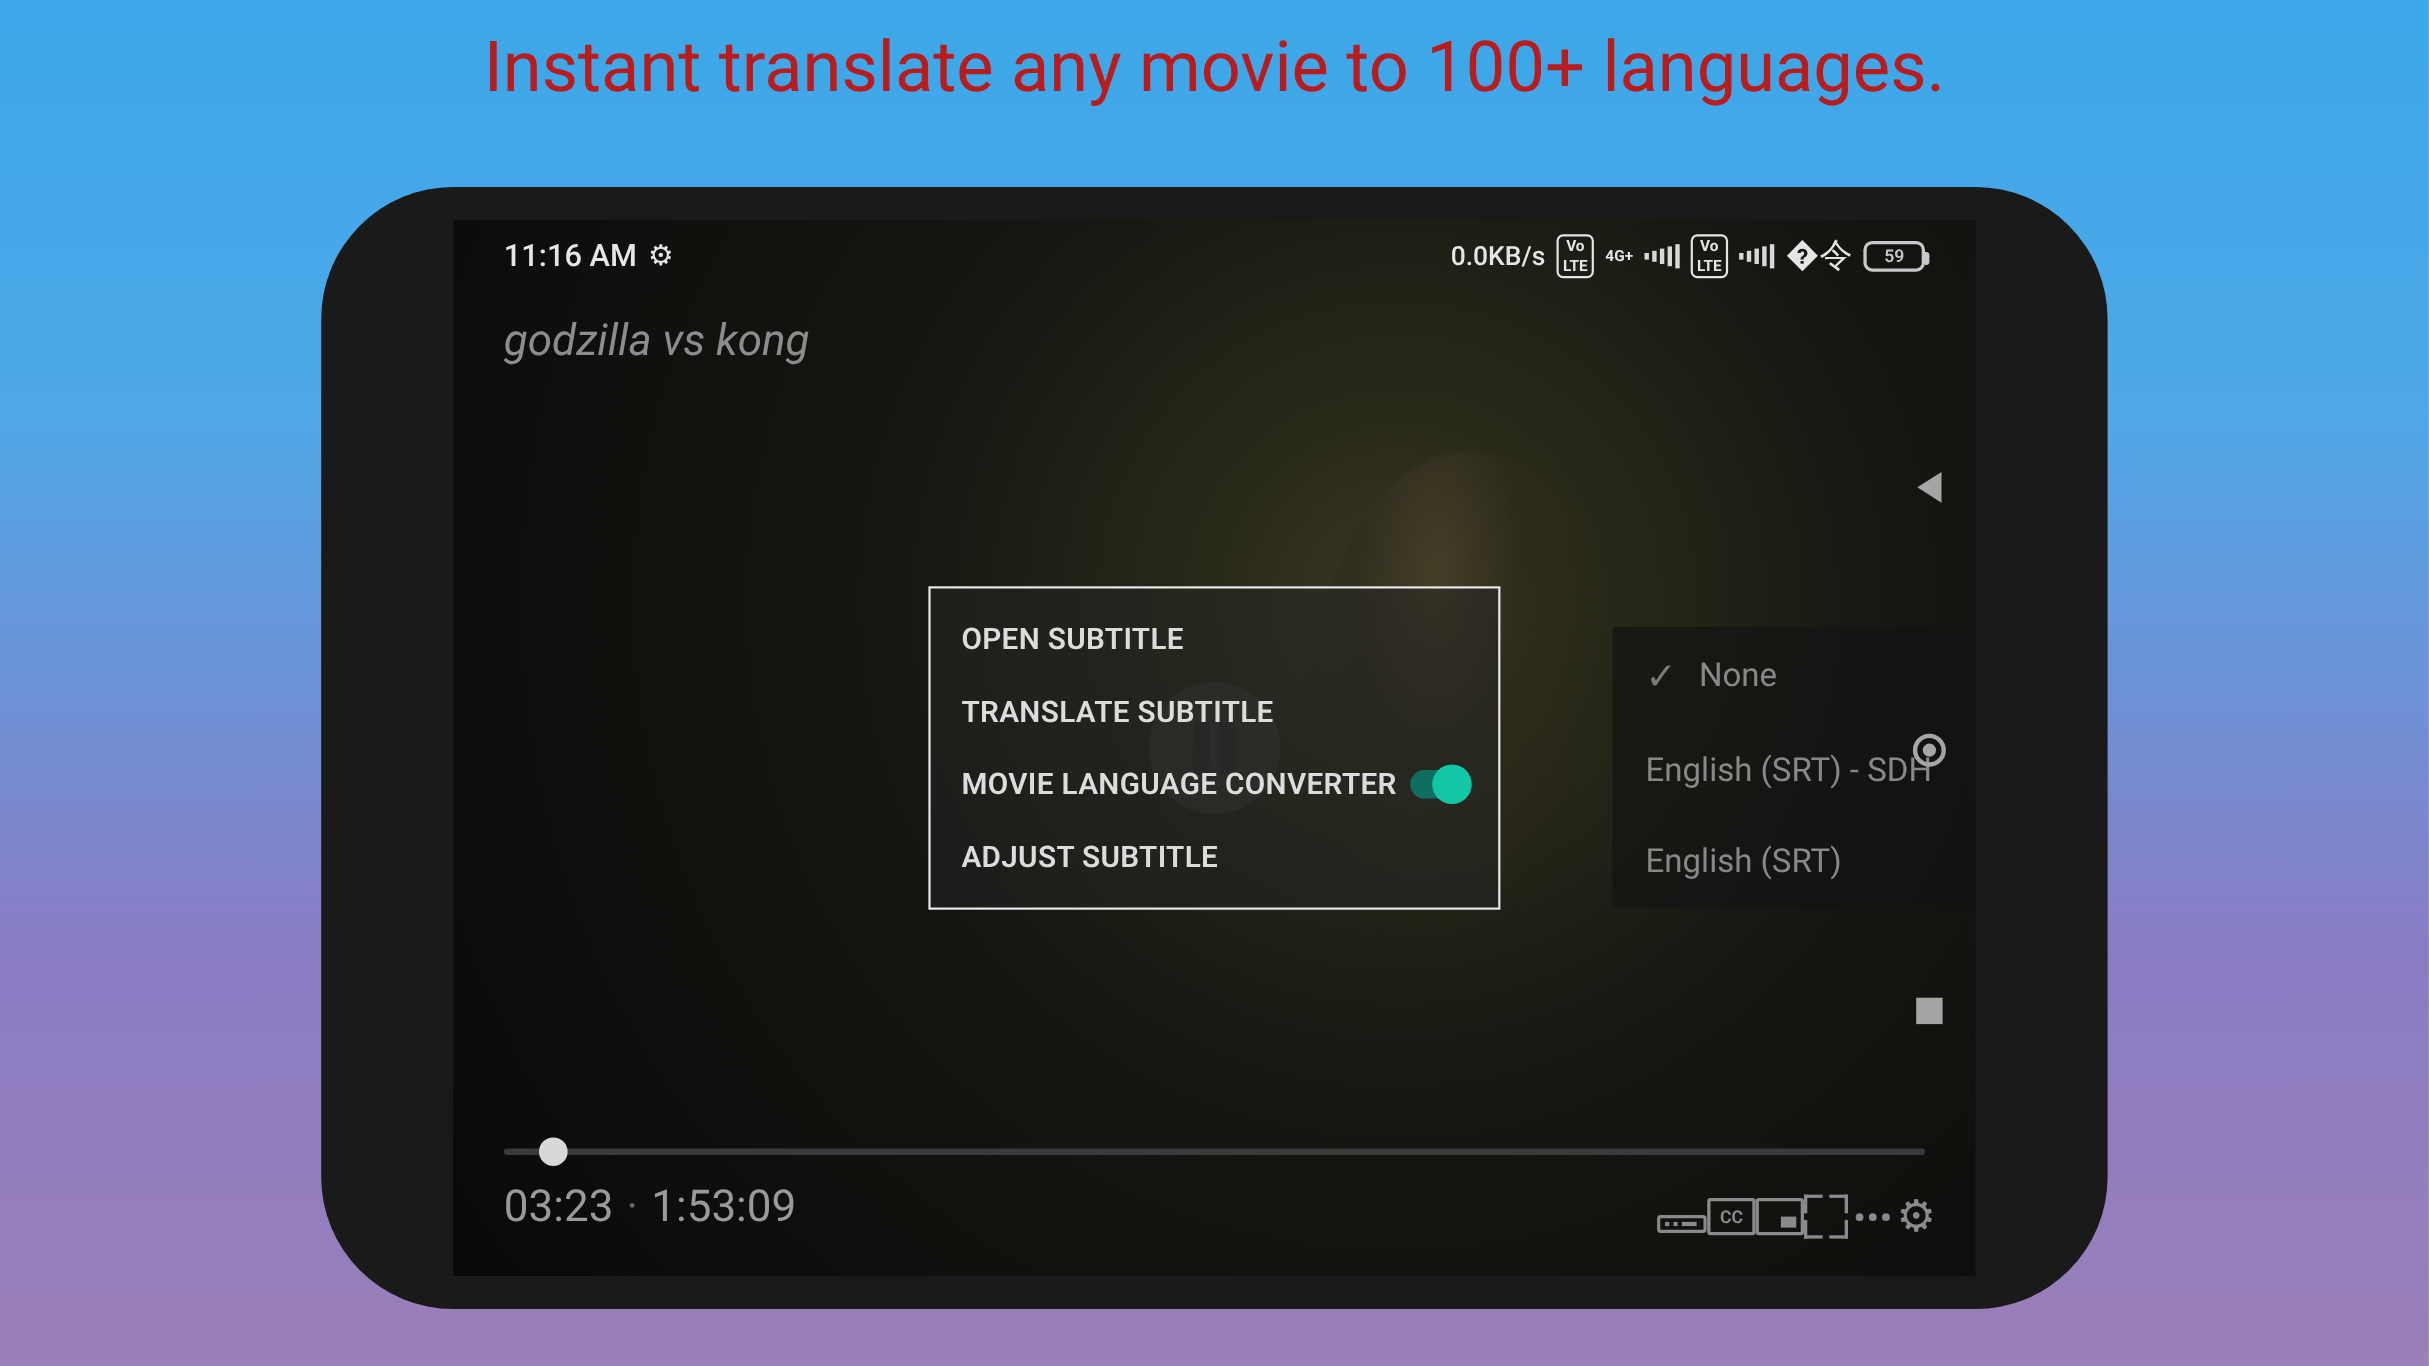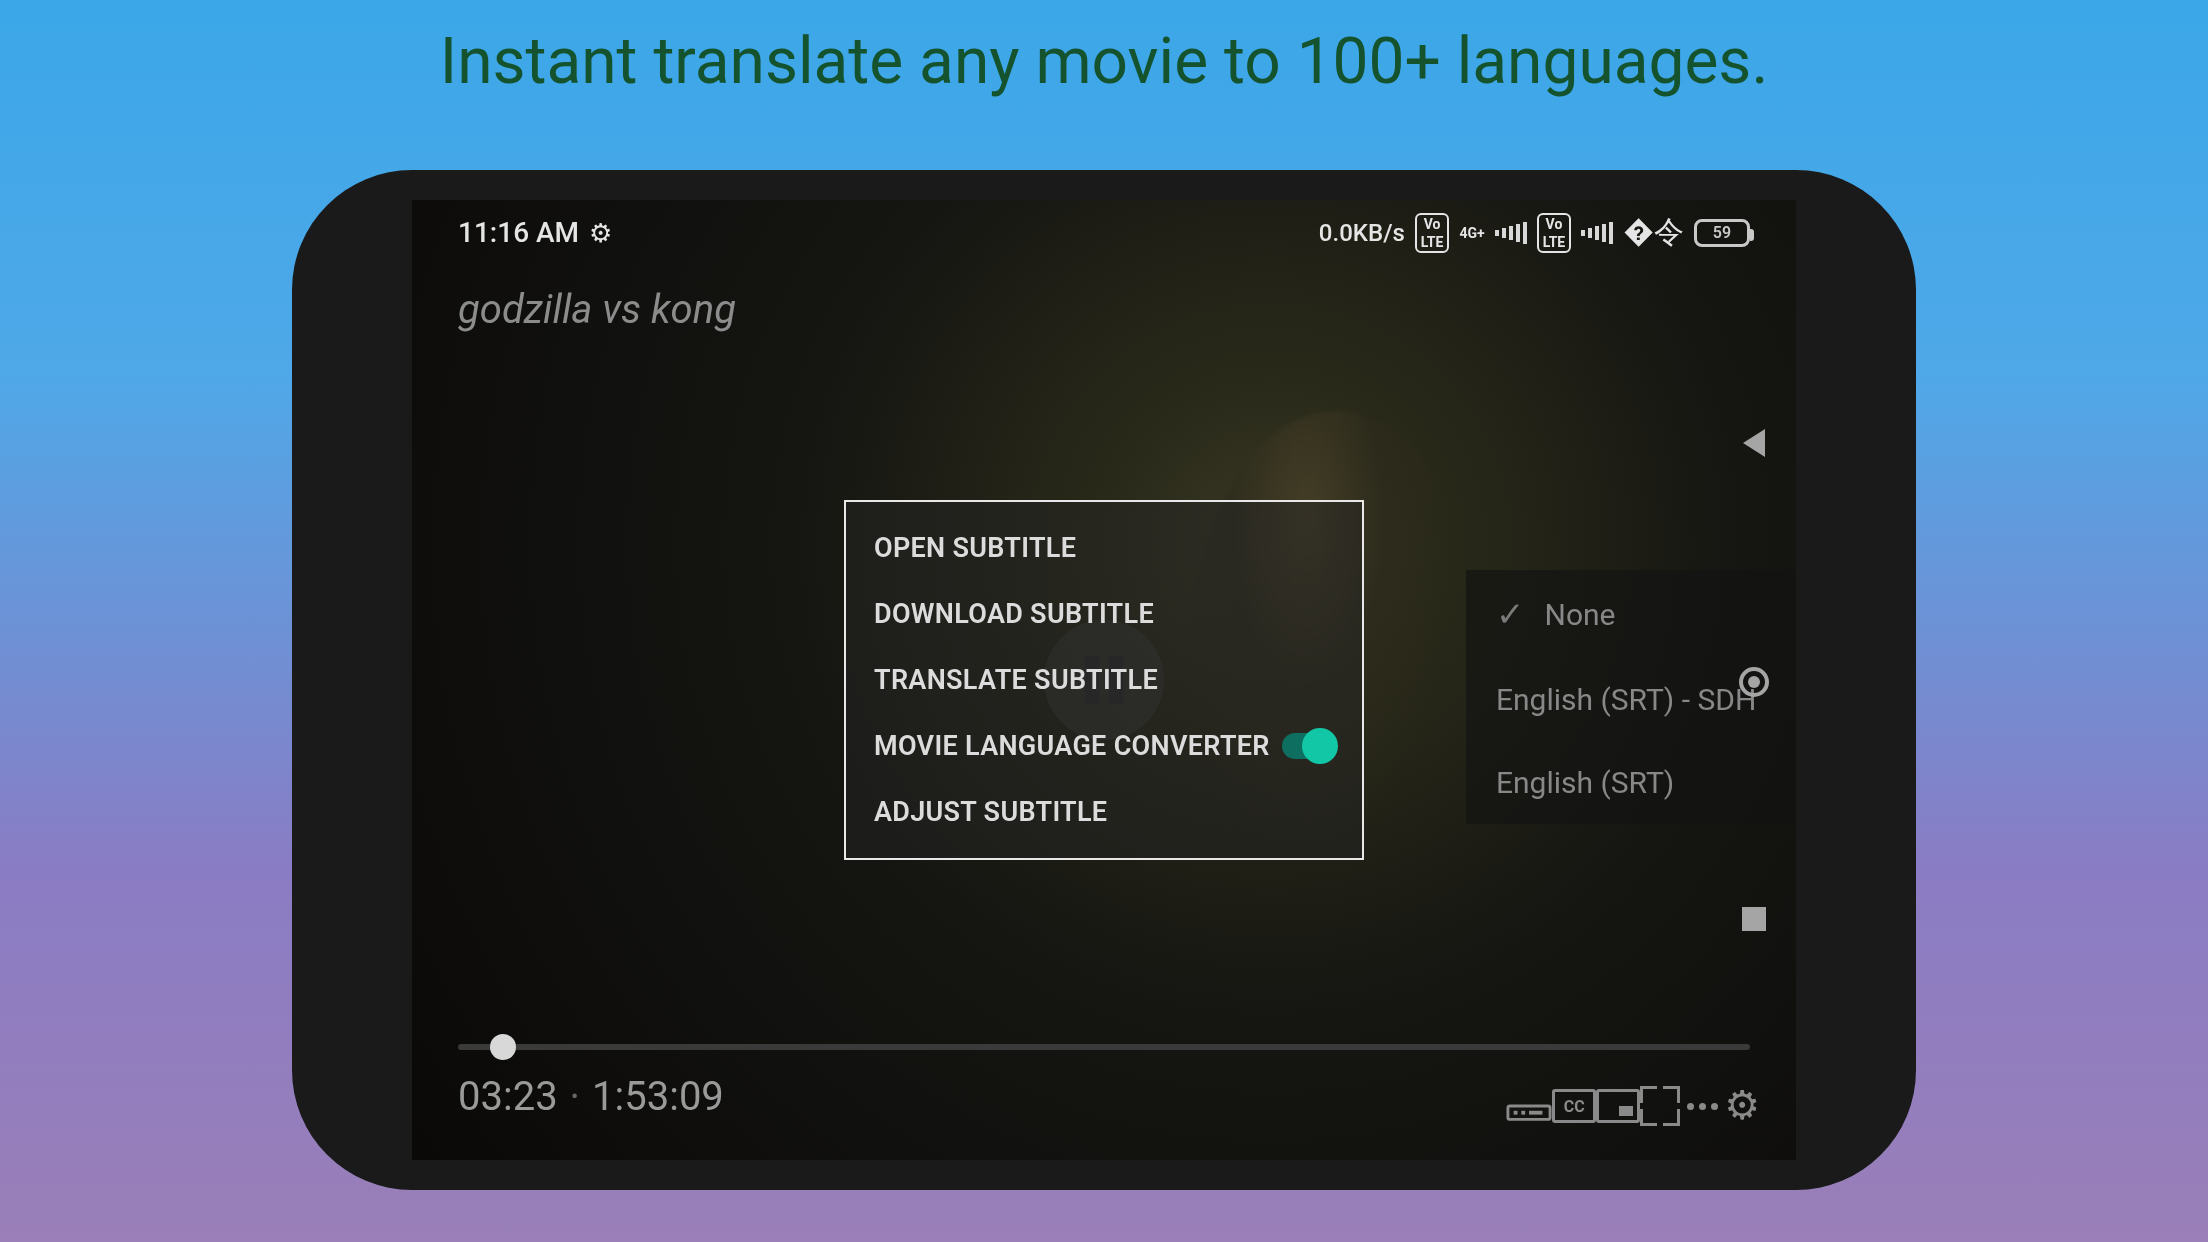--- a/index.html
+++ b/index.html
@@ -6,21 +6,21 @@
 body {
   width: 2208px;
   height: 1242px;
   background: linear-gradient(180deg, #3ba7e8 0%, #4fa8e8 30%, #8a7cc4 70%, #9a7fb8 100%);
   font-family: -apple-system, "Segoe UI", Roboto, sans-serif;
   overflow: hidden;
   position: relative;
 }
 .headline {
   text-align: center;
-  color: #14532d;
+  color: #b91c1c;
   font-size: 64px;
   font-weight: 400;
   padding-top: 24px;
 }
 .phone-frame {
   position: absolute;
   left: 50%;
   transform: translateX(-50%);
   top: 170px;
   width: 1624px;
@@ -218,23 +218,20 @@
     <div class="movie-title">godzilla vs kong</div>
 
     <div class="pause-btn">
       <div></div>
         <div></div>
     </div>
 
     <div class="menu-box">
       <div class="menu-item">
         <span>OPEN SUBTITLE</span>
-      </div>
-      <div class="menu-item">
-        <span>DOWNLOAD SUBTITLE</span>
       </div>
       <div class="menu-item">
         <span>TRANSLATE SUBTITLE</span>
       </div>
       <div class="menu-item">
         <span>MOVIE LANGUAGE CONVERTER</span>
         <span class="switch"></span>
       </div>
       <div class="menu-item">
         <span>ADJUST SUBTITLE</span>

